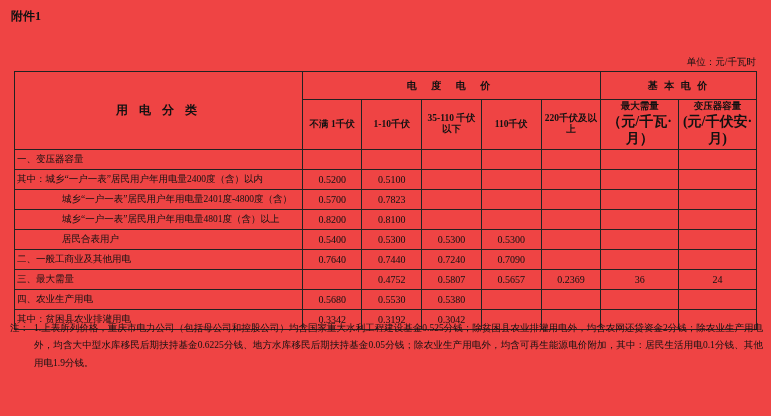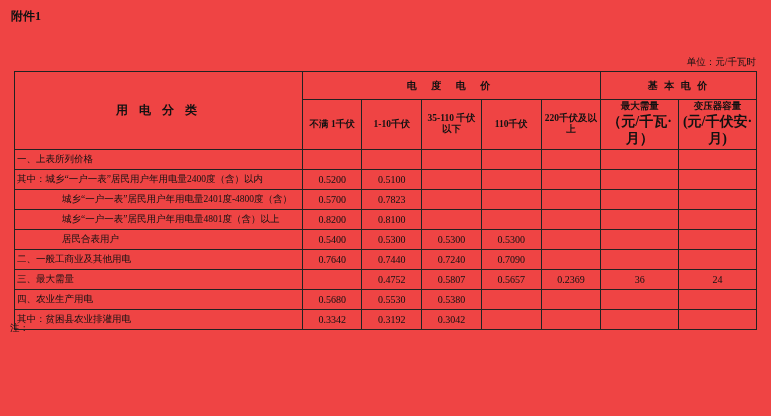--- a/index.html
+++ b/index.html
@@ -88,21 +88,21 @@
           <div class="unit-line">（元/千瓦·月）</div>
         </th>
         <th class="sub-head">
           <div>变压器容量</div>
           <div class="unit-line">(元/千伏安·月)</div>
         </th>
       </tr>
     </thead>
     <tbody>
         <tr>
-          <td class="label-cell">一、上表所列价格</td>
+          <td class="label-cell">一、变压器容量</td>
           <td class="value-cell"></td>
           <td class="value-cell"></td>
           <td class="value-cell"></td>
           <td class="value-cell"></td>
           <td class="value-cell"></td>
           <td class="value-cell"></td>
           <td class="value-cell"></td>
         </tr>
         <tr>
           <td class="label-cell">其中：城乡“一户一表”居民用户年用电量2400度（含）以内</td>
@@ -183,16 +183,17 @@
           <td class="value-cell"></td>
           <td class="value-cell"></td>
           <td class="value-cell"></td>
         </tr>
       </tbody>
   </table>
 
   <div class="notes">
     <span class="notes-prefix">注：</span>
     <div class="notes-items">
+      <div class="note-item">1.上表所列价格，重庆市电力公司（包括母公司和控股公司）均含国家重大水利工程建设基金0.525分钱；除贫困县农业排灌用电外，均含农网还贷资金2分钱；除农业生产用电外，均含大中型水库移民后期扶持基金0.6225分钱、地方水库移民后期扶持基金0.05分钱；除农业生产用电外，均含可再生能源电价附加，其中：居民生活用电0.1分钱、其他用电1.9分钱。</div>
     </div>
   </div>
 
 </div>
 
 </body></html>

